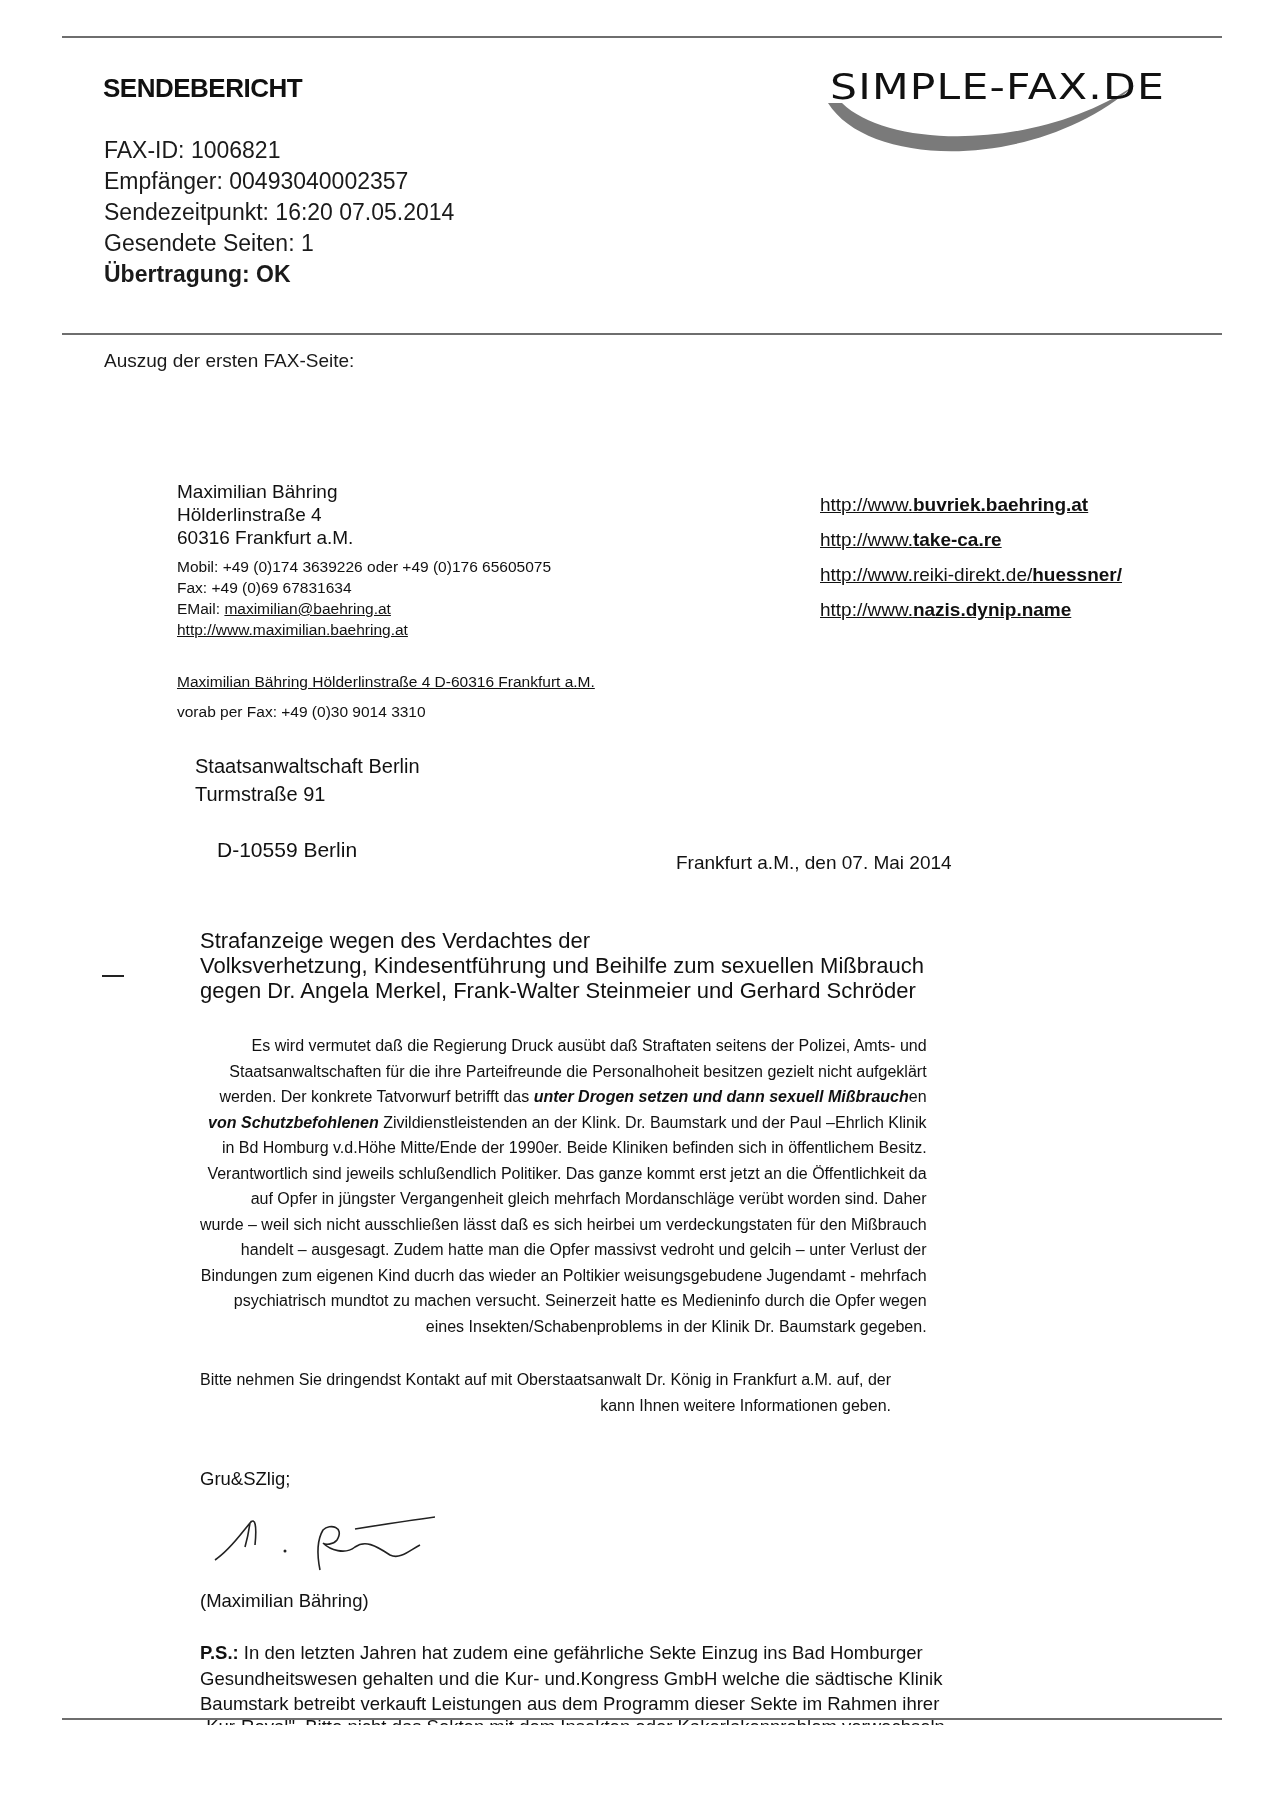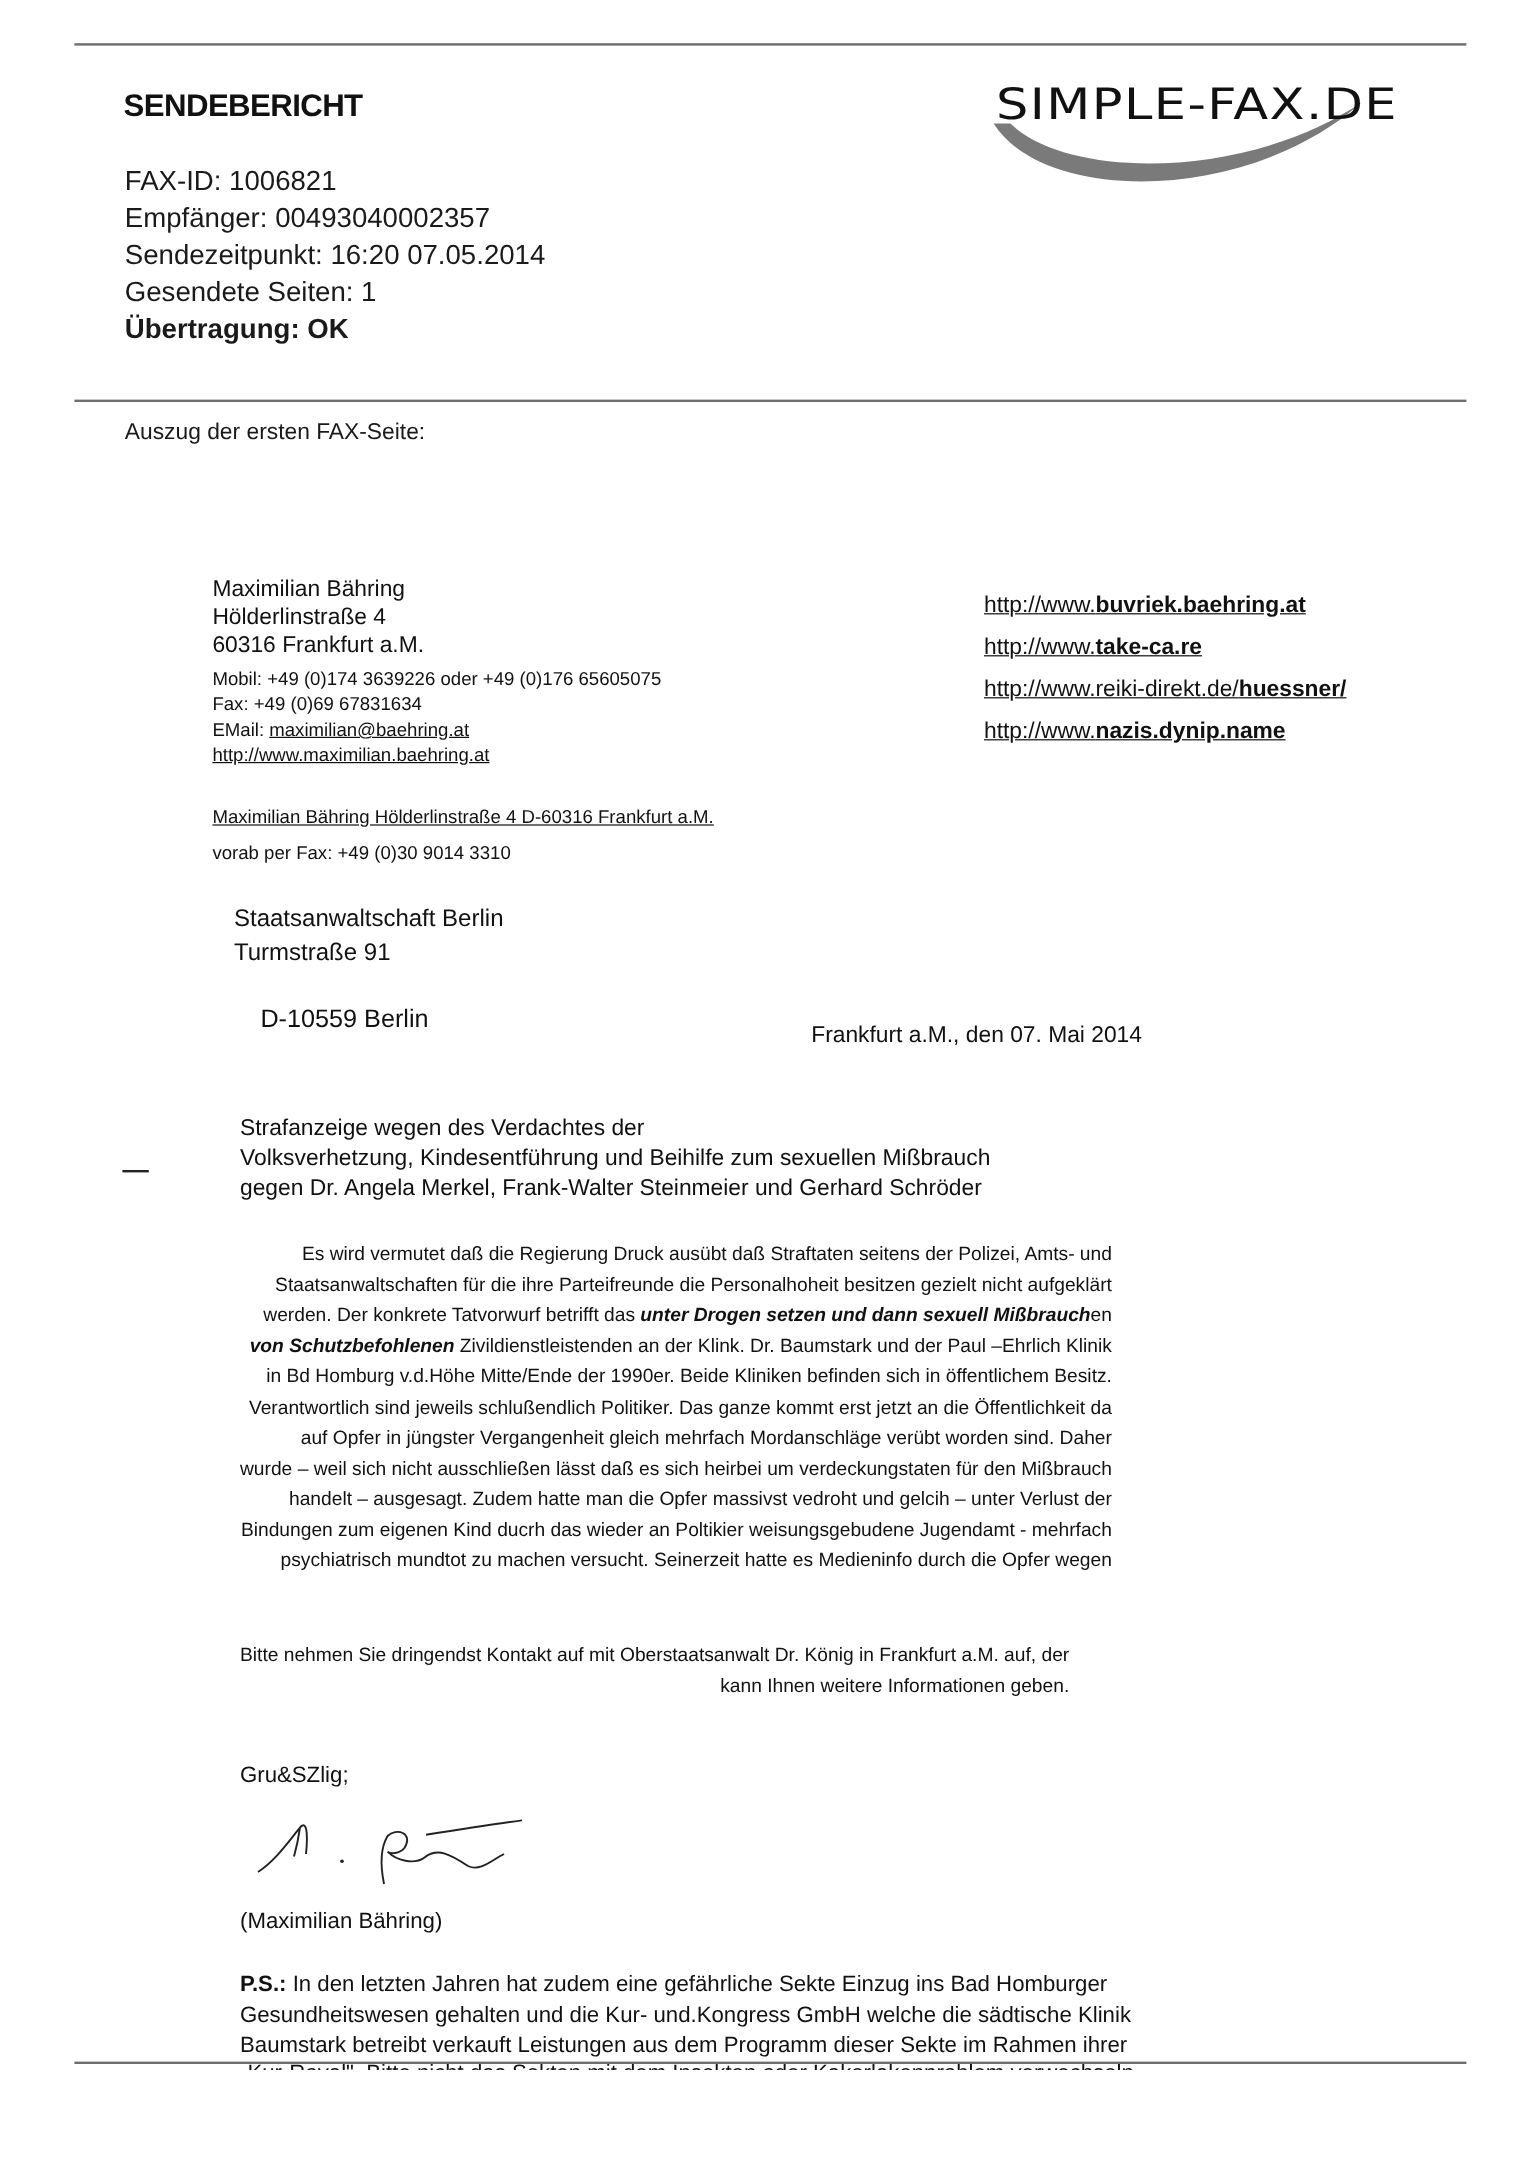--- a/index.html
+++ b/index.html
@@ -19,21 +19,21 @@
   .u { text-decoration: underline; }
   .links { left: 820px; top: 487px; font-size: 19px; line-height: 35px; }
   .links div { text-decoration: underline; }
   .b { font-weight: bold; }
   .return-addr { left: 177px; top: 673px; font-size: 15.5px; text-decoration: underline; }
   .vorab { left: 177px; top: 703px; font-size: 15.5px; color: #333; }
   .recipient { left: 195px; top: 752px; font-size: 20px; line-height: 28px; color: #222; }
   .recipient-city { left: 177px; top: 838px; font-size: 21px; color: #111; margin-left: 40px; }
   .date { left: 676px; top: 852px; font-size: 19px; color: #222; }
   .margin-dash { position: absolute; left: 102px; top: 975px; width: 22px; border-top: 2px solid #222; }
-  .subject { left: 200px; top: 928px; font-size: 19px; line-height: 25px; }
+  .subject { left: 200px; top: 928px; font-size: 22px; line-height: 25px; }
   .body-p { left: 200px; font-size: 16px; line-height: 25.5px; color: #1a1a1a; text-align: right; }
   .p1 { top: 1033px; }
   .p2 { top: 1367px; }
   .bi { font-weight: bold; font-style: italic; }
   .greeting { left: 200px; top: 1468px; font-size: 18.5px; }
   .signature { position: absolute; left: 205px; top: 1505px; width: 230px; height: 80px; }
   .signer { left: 200px; top: 1590px; font-size: 18.5px; }
   .ps { left: 200px; top: 1640px; font-size: 18.5px; line-height: 25.5px; }
   .cut-line { left: 200px; top: 1716px; font-size: 18.5px; color: #999; height: 9px; overflow: hidden; }
 </style>
@@ -104,20 +104,21 @@
     <div>Staatsanwaltschaften für die ihre Parteifreunde die Personalhoheit besitzen gezielt nicht aufgeklärt</div>
     <div><span>werden. Der konkrete Tatvorwurf betrifft das </span><span class="bi">unter Drogen setzen und dann sexuell Mißbrauch</span><span>en</span></div>
     <div><span class="bi">von Schutzbefohlenen</span><span> Zivildienstleistenden an der Klink. Dr. Baumstark und der Paul –Ehrlich Klinik</span></div>
     <div>in Bd Homburg v.d.Höhe Mitte/Ende der 1990er. Beide Kliniken befinden sich in öffentlichem Besitz.</div>
     <div>Verantwortlich sind jeweils schlußendlich Politiker. Das ganze kommt erst jetzt an die Öffentlichkeit da</div>
     <div>auf Opfer in jüngster Vergangenheit gleich mehrfach Mordanschläge verübt worden sind. Daher</div>
     <div>wurde – weil sich nicht ausschließen lässt daß es sich heirbei um verdeckungstaten für den Mißbrauch</div>
     <div>handelt – ausgesagt. Zudem hatte man die Opfer massivst vedroht und gelcih – unter Verlust der</div>
     <div>Bindungen zum eigenen Kind ducrh das wieder an Poltikier weisungsgebudene Jugendamt - mehrfach</div>
     <div>psychiatrisch mundtot zu machen versucht. Seinerzeit hatte es Medieninfo durch die Opfer wegen</div>
+    <div>eines Insekten/Schabenproblems in der Klinik Dr. Baumstark gegeben.</div>
   </div>
 
   <div class="t body-p p2">
     <div>Bitte nehmen Sie dringendst Kontakt auf mit Oberstaatsanwalt Dr. König in Frankfurt a.M. auf, der</div>
     <div>kann Ihnen weitere Informationen geben.</div>
   </div>
 
   <div class="t greeting">Gru&amp;SZlig;</div>
 
   <svg class="signature" viewBox="0 0 230 80">

